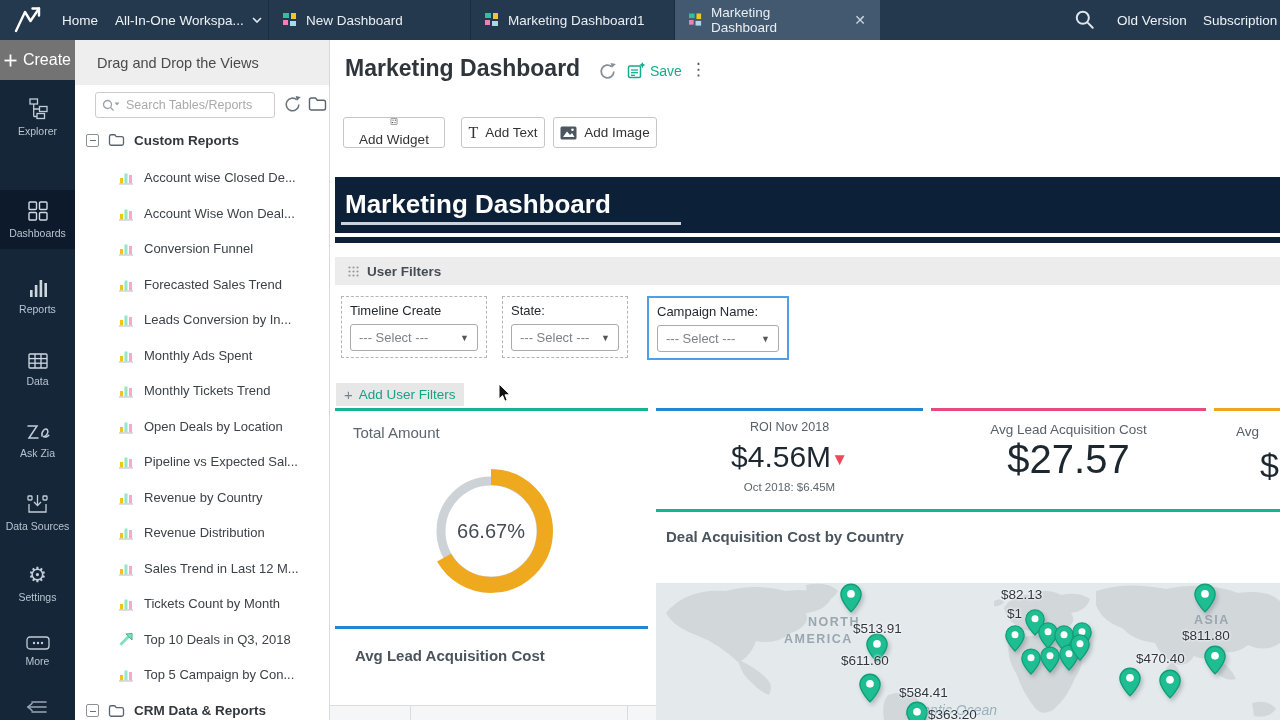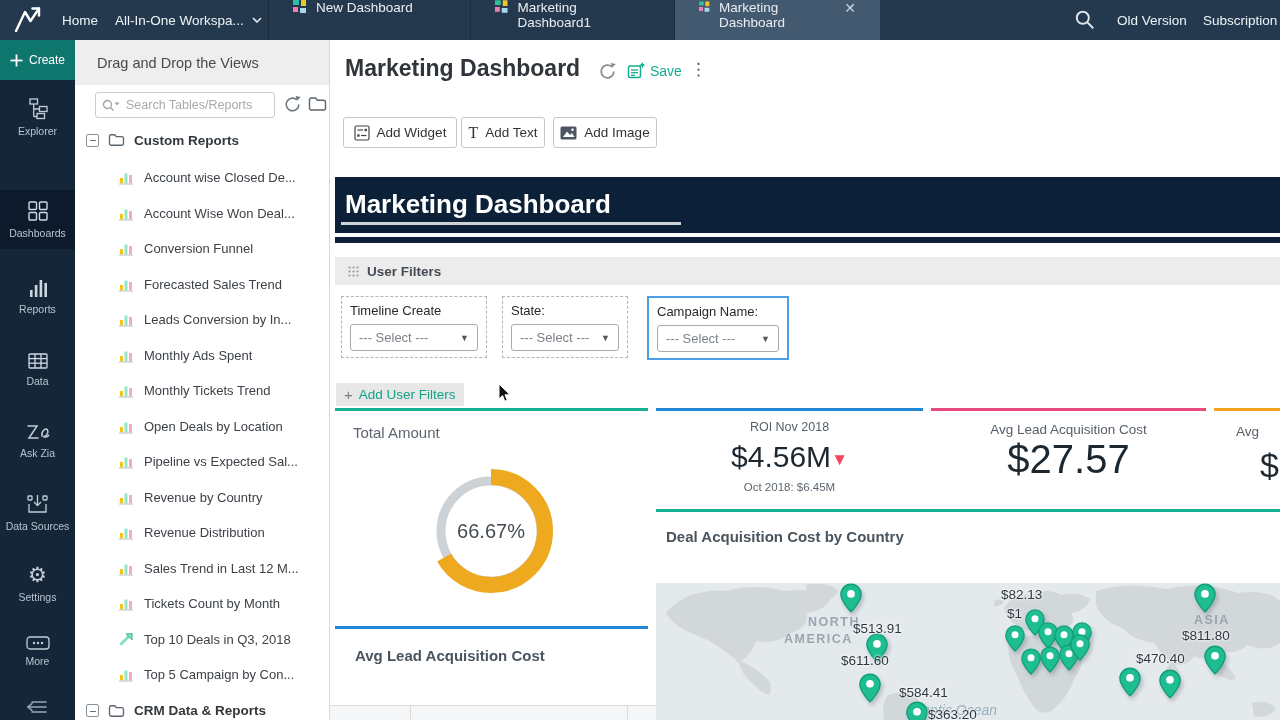--- a/index.html
+++ b/index.html
@@ -3,27 +3,27 @@
 <meta charset="utf-8">
 <style>
   html,body{margin:0;padding:0;background:#fff;}
   *{box-sizing:border-box;font-family:"Liberation Sans",sans-serif;}
   .stage{position:relative;width:1280px;height:720px;overflow:hidden;background:#fff;}
   .abs{position:absolute;}
 
   
   .topbar{position:absolute;left:0;top:0;width:1280px;height:40px;background:#25394e;color:#e9eef3;}
   .tb-item{position:absolute;top:0;height:40px;display:flex;align-items:center;font-size:13.5px;color:#eef3f7;cursor:default;}
-  .tab{position:absolute;top:0;height:40px;display:flex;gap:9px;padding:0 24px;font-size:13.5px;color:#e9eef3;border-left:1px solid #1b2c3e;}
+  .tab{position:absolute;top:0;height:40px;display:flex;align-items:center;gap:9px;padding:0 14px;font-size:13.5px;color:#e9eef3;border-left:1px solid #1b2c3e;}
   .tab.active{background:#42596f;}
   .tab .close{margin-left:14px;color:#cdd6de;font-size:14px;}
 
   
   .sidebar{position:absolute;left:0;top:40px;width:75px;height:680px;background:#152639;}
-  .create-btn{position:absolute;left:0;top:0;width:75px;height:40px;background:#0f766e;color:#fff;display:flex;align-items:center;justify-content:center;gap:6px;font-size:12px;}
+  .create-btn{position:absolute;left:0;top:0;width:75px;height:40px;background:#737373;color:#fff;display:flex;align-items:center;justify-content:center;gap:6px;font-size:16px;}
   .nav-item{position:absolute;left:0;width:75px;display:flex;flex-direction:column;align-items:center;gap:5px;color:#b8c4cf;font-size:10.5px;}
   .nav-item.active{background:#0c1a2c;padding:10px 0;}
 
   
   .panel{position:absolute;left:75px;top:40px;width:255px;height:680px;background:#fff;border-right:1px solid #d9d9d9;}
   .panel-head{position:absolute;left:0;top:0;width:100%;height:45px;background:#eeeeee;display:flex;align-items:center;padding-left:22px;font-size:14.5px;color:#4a4a4a;}
   .search-input{position:absolute;left:20px;top:52px;width:180px;height:26px;border:1px solid #ccc;border-radius:3px;padding:0 6px 0 30px;font-size:12.5px;color:#444;outline:none;}
   .search-input::placeholder{color:#aaa;}
   .tree{position:absolute;left:0;top:88px;width:100%;}
   .folder-row{display:flex;align-items:center;height:24px;padding-left:11px;font-size:13.5px;font-weight:bold;color:#33383d;}
@@ -468,21 +468,21 @@
           <rect x="1.5" y="4" width="12" height="11.5" rx="1.5" fill="none" stroke="#14ac8e" stroke-width="1.5"></rect>
           <line x1="4" y1="8" x2="11" y2="8" stroke="#14ac8e" stroke-width="1.3"></line>
           <line x1="4" y1="10.7" x2="11" y2="10.7" stroke="#14ac8e" stroke-width="1.3"></line>
           <line x1="4" y1="13.3" x2="8" y2="13.3" stroke="#14ac8e" stroke-width="1.3"></line>
           <path d="M15.3 0 l1 2.1 2.1 1 -2.1 1 -1 2.1 -1-2.1 -2.1-1 2.1-1 Z" fill="#14ac8e"></path>
         </svg>
       <span>Save</span>
     </div>
     <div class="abs" style="left:360px;top:19px;font-size:17px;color:#555;letter-spacing:1px;">⋮</div>
 
-    <div class="btn" style="left:13px;width:114px;">
+    <div class="btn" style="left:13px;width:102px;flex-direction:column;">
       <svg width="16" height="16" viewBox="0 0 16 16">
           <rect x="1" y="1" width="14" height="14" rx="1.5" fill="none" stroke="#444" stroke-width="1.2"></rect>
           <line x1="3.5" y1="5" x2="9" y2="5" stroke="#444" stroke-width="1.2"></line>
           <rect x="10.5" y="3.8" width="2.4" height="2.4" fill="#444"></rect>
           <line x1="7" y1="10.5" x2="12.5" y2="10.5" stroke="#444" stroke-width="1.2"></line>
           <rect x="3.2" y="9.3" width="2.4" height="2.4" fill="#444"></rect>
         </svg>
       <span>Add Widget</span>
     </div>
     <div class="btn" style="left:131px;width:84px;">

